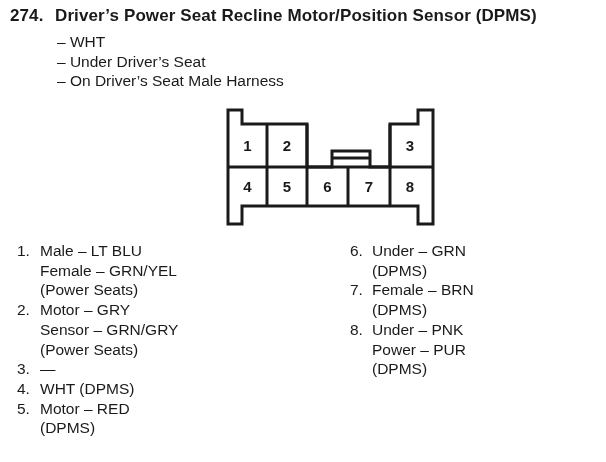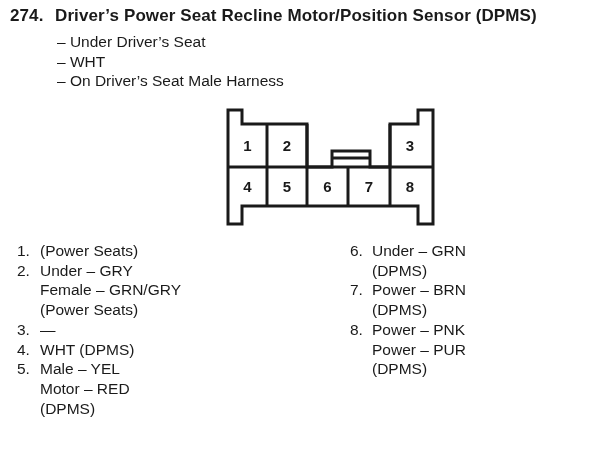--- a/index.html
+++ b/index.html
@@ -67,22 +67,22 @@
 </head>
 <body>
 
 <div class="page">
 
   <div class="title-row">
     <span class="sec-num">274.</span><span>Driver’s Power Seat Recline Motor/Position Sensor (DPMS)</span>
   </div>
 
   <div class="details">
+    <div>– WHT</div>
     <div>– Under Driver’s Seat</div>
-    <div>– WHT</div>
     <div>– On Driver’s Seat Male Harness</div>
   </div>
 
   <svg class="connector" viewBox="0 0 225 130">
     <path class="body" d="M 10 8 L 24 8 L 24 22 L 89 22 L 89 65 L 114 65 L 114 49 L 152 49 L 152 65 L 172 65 L 172 22 L 200 22 L 200 8 L 215 8 L 215 122 L 200 122 L 200 104 L 24 104 L 24 122 L 10 122 Z"></path>
     <line x1="10" y1="65" x2="215" y2="65"></line>
     <line x1="114" y1="56" x2="152" y2="56"></line>
     <line x1="49" y1="22" x2="49" y2="104"></line>
     <line x1="89" y1="22" x2="89" y2="104"></line>
     <line x1="130" y1="65" x2="130" y2="104"></line>
@@ -94,71 +94,72 @@
     <text x="69" y="89.5">5</text>
     <text x="109.5" y="89.5">6</text>
     <text x="151" y="89.5">7</text>
     <text x="192" y="89.5">8</text>
   </svg>
 
   <div class="col col-left">
     <div class="pin-item">
       <span class="pin-num">1.</span>
       <div class="pin-lines">
+        <div>Male – LT BLU</div>
+        <div>Female – GRN/YEL</div>
         <div>(Power Seats)</div>
       </div>
     </div>
     <div class="pin-item">
       <span class="pin-num">2.</span>
       <div class="pin-lines">
-        <div>Under – GRY</div>
-        <div>Female – GRN/GRY</div>
+        <div>Motor – GRY</div>
+        <div>Sensor – GRN/GRY</div>
         <div>(Power Seats)</div>
       </div>
     </div>
     <div class="pin-item">
       <span class="pin-num">3.</span>
       <div class="pin-lines">
         <div>—</div>
       </div>
     </div>
     <div class="pin-item">
       <span class="pin-num">4.</span>
       <div class="pin-lines">
         <div>WHT (DPMS)</div>
       </div>
     </div>
     <div class="pin-item">
       <span class="pin-num">5.</span>
       <div class="pin-lines">
-        <div>Male – YEL</div>
         <div>Motor – RED</div>
         <div>(DPMS)</div>
       </div>
     </div>
   </div>
 
   <div class="col col-right">
     <div class="pin-item">
       <span class="pin-num">6.</span>
       <div class="pin-lines">
         <div>Under – GRN</div>
         <div>(DPMS)</div>
       </div>
     </div>
     <div class="pin-item">
       <span class="pin-num">7.</span>
       <div class="pin-lines">
-        <div>Power – BRN</div>
+        <div>Female – BRN</div>
         <div>(DPMS)</div>
       </div>
     </div>
     <div class="pin-item">
       <span class="pin-num">8.</span>
       <div class="pin-lines">
-        <div>Power – PNK</div>
+        <div>Under – PNK</div>
         <div>Power – PUR</div>
         <div>(DPMS)</div>
       </div>
     </div>
   </div>
 
 </div>
 
 </body></html>

